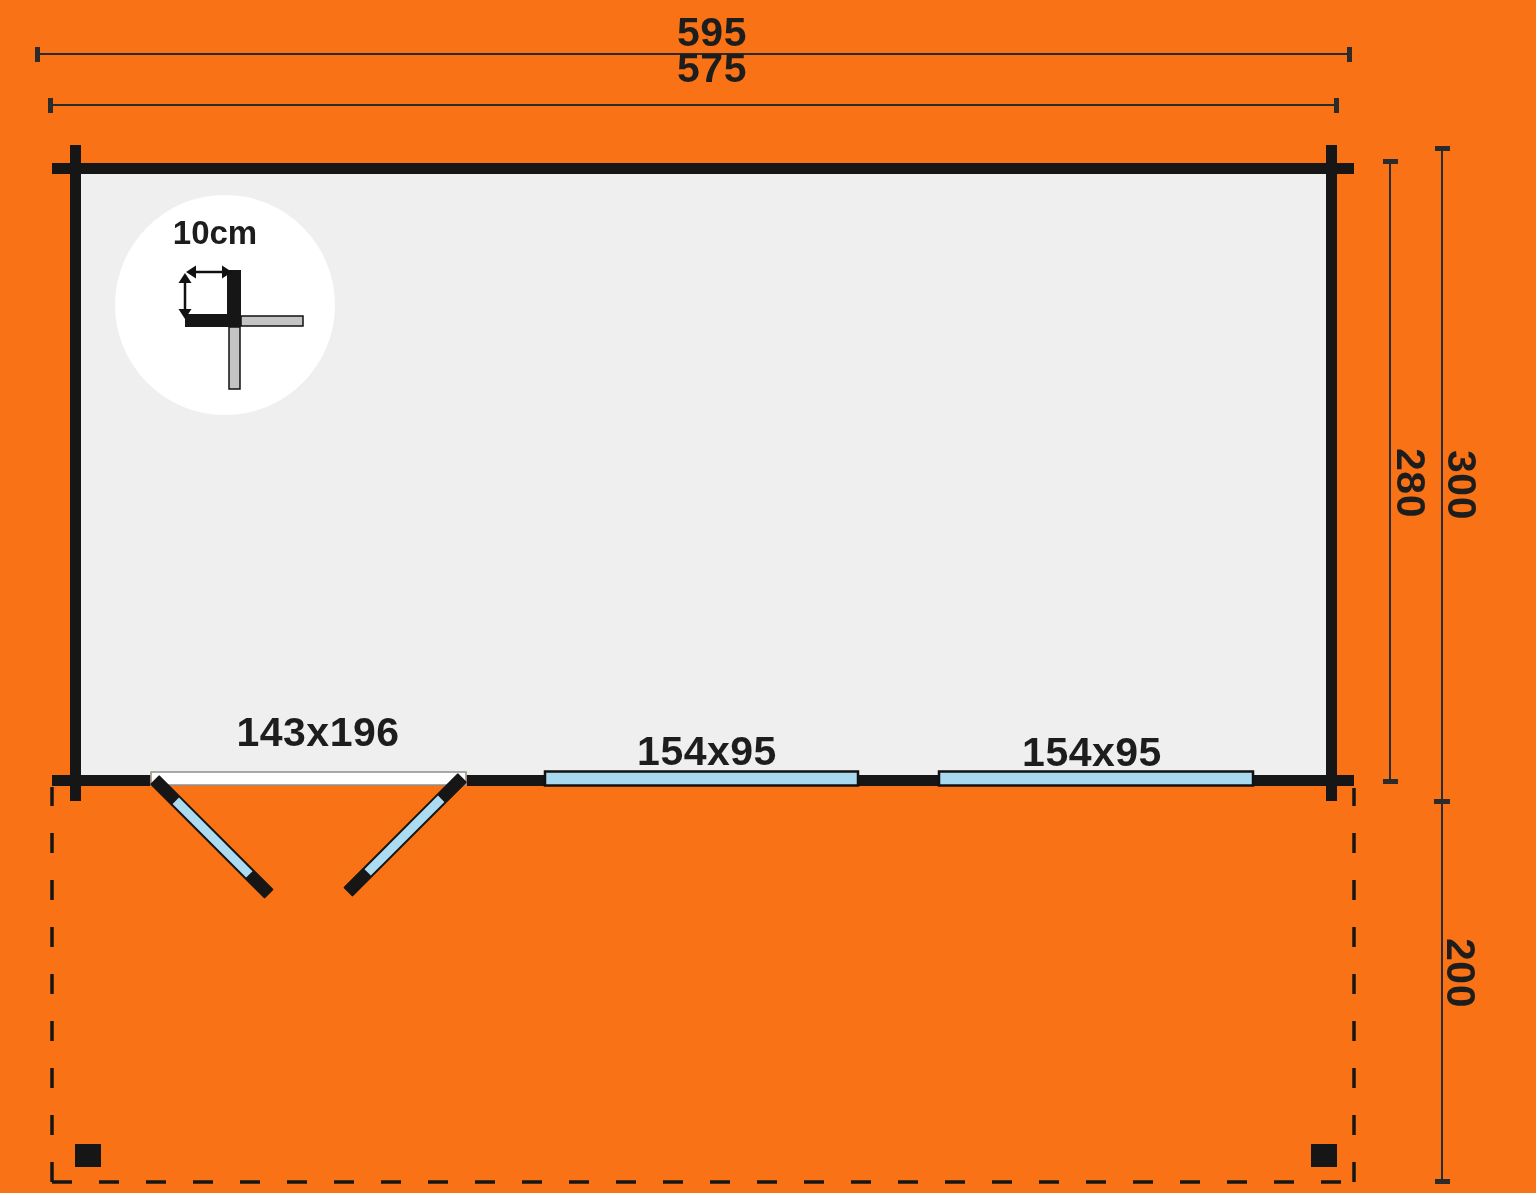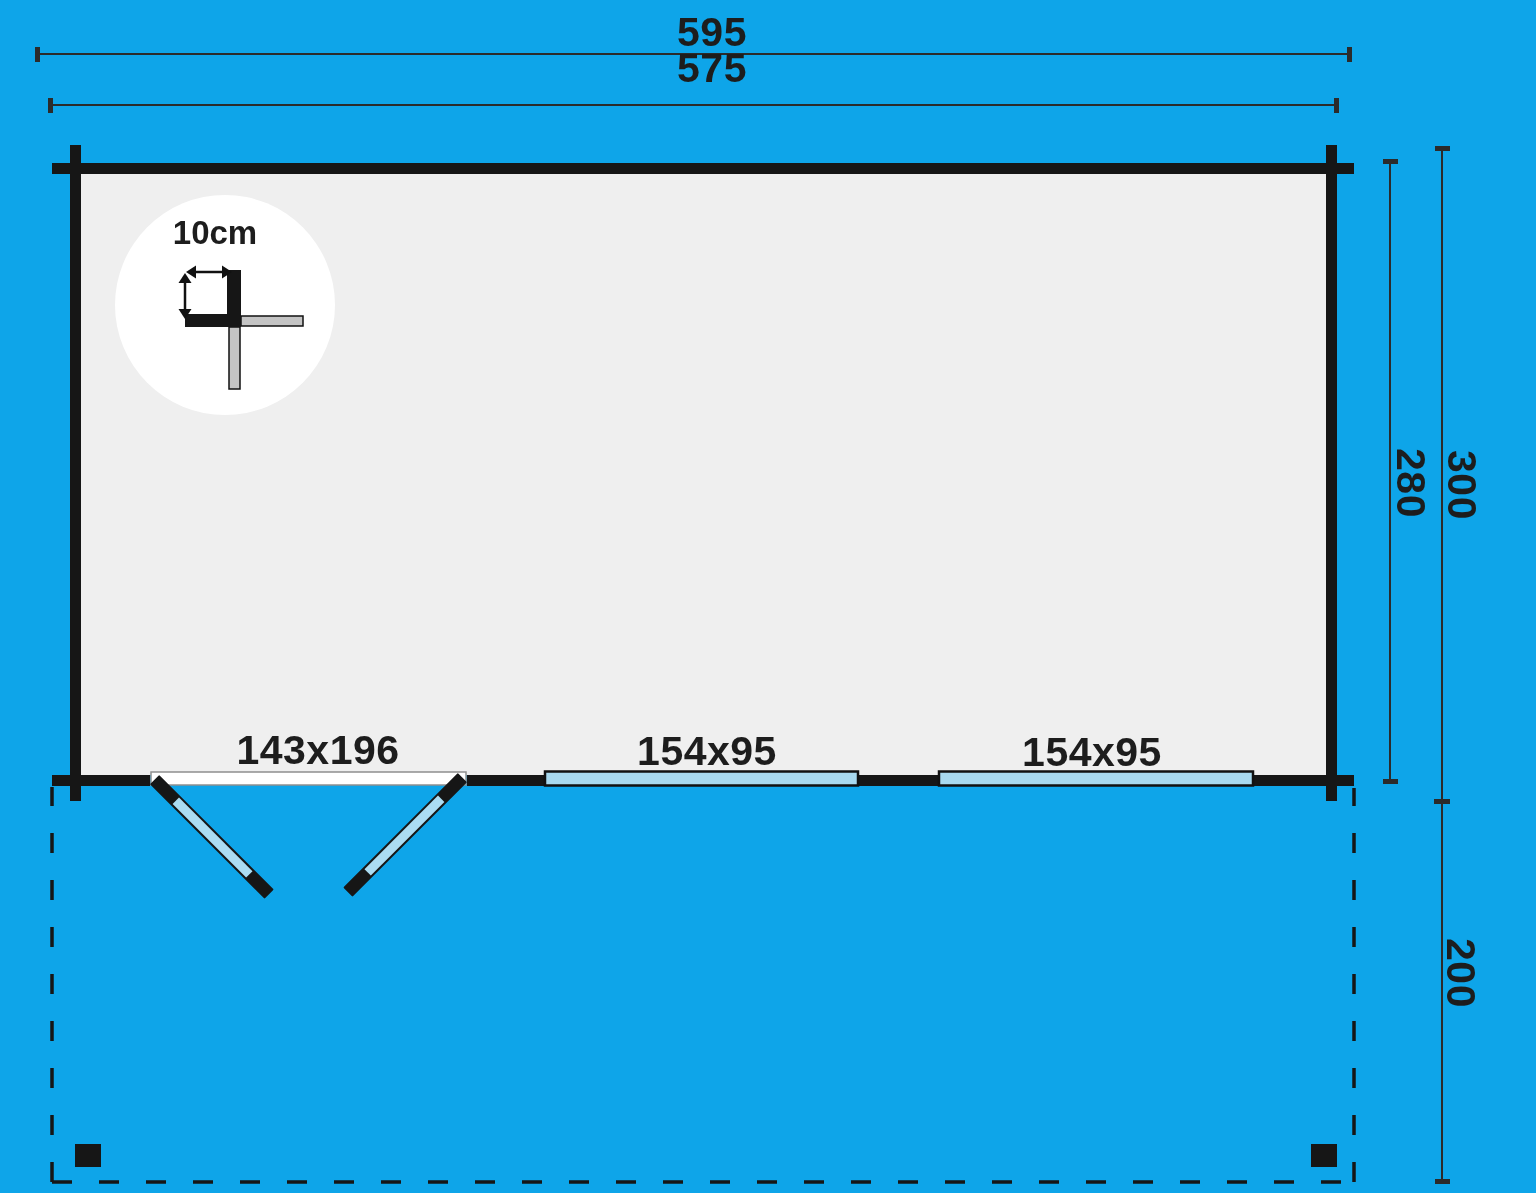--- a/index.html
+++ b/index.html
@@ -1,17 +1,17 @@
 <!DOCTYPE html>
 <html><head>
 <meta charset="utf-8">
 <style>
   html,body{margin:0;padding:0;background:#ffffff;}
   .stage{
-    position:relative;width:1536px;height:1193px;background:#0ea5e9;
+    position:relative;width:1536px;height:1193px;background:#f97316;
     font-family:"Liberation Sans",sans-serif;overflow:hidden;
   }
   .stage svg{position:absolute;left:0;top:0;}
   .wall{fill:#161616;}
   .dim{stroke:#2b2b2b;stroke-width:2;}
   .tick{fill:#2b2b2b;}
   .dash{stroke:#161616;stroke-width:3.5;fill:none;stroke-dasharray:20 27;}
   .lbl{
     position:absolute;transform:translate(-50%,-50%);
     font-size:41px;font-weight:600;color:#1d1d1d;white-space:nowrap;letter-spacing:.5px;
@@ -86,21 +86,21 @@
 
     <rect class="wall" x="75" y="1144" width="26" height="23"></rect>
     <rect class="wall" x="1311" y="1144" width="26" height="23"></rect>
   </svg>
 
   <div class="lbl" style="left:712px;top:32px">595</div>
   <div class="lbl" style="left:712px;top:68px">575</div>
 
   <div class="lbl small" style="left:215px;top:233px">10cm</div>
 
-  <div class="lbl" style="left:318px;top:750px">143x196</div>
+  <div class="lbl" style="left:318px;top:732px">143x196</div>
   <div class="lbl" style="left:707px;top:751px">154x95</div>
   <div class="lbl" style="left:1092px;top:752px">154x95</div>
 
   <div class="lbl rot" style="left:1410px;top:483px">280</div>
   <div class="lbl rot" style="left:1461px;top:485px">300</div>
   <div class="lbl rot" style="left:1460px;top:973px">200</div>
 
 </div>
 
 </body></html>

